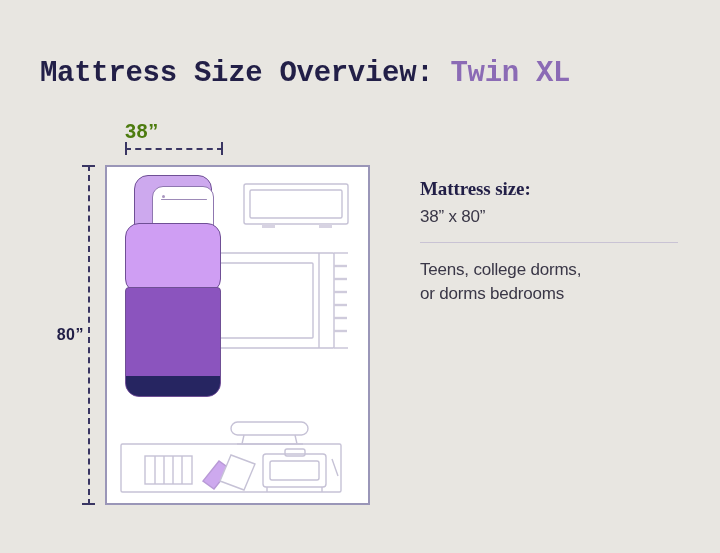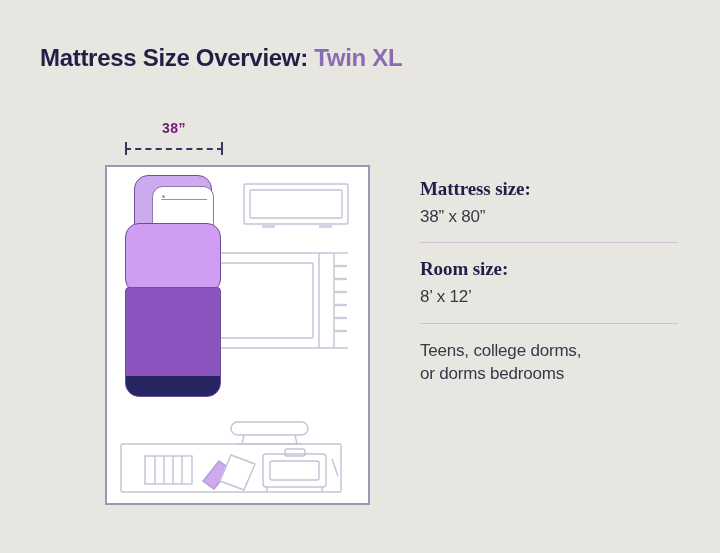--- a/index.html
+++ b/index.html
@@ -13,24 +13,24 @@
     background: #e8e6e1;
     font-family: "Liberation Sans", sans-serif;
     overflow: hidden;
     position: relative;
   }
 
   
   .title {
     position: absolute;
     left: 40px;
-    top: 28px;
-    font-family: Liberation Sans, sans-serif;
+    top: 38px;
+    font-family: Liberation Mono, monospace;
     font-weight: bold;
-    font-size: 24px;
+    font-size: 29px;
     letter-spacing: -0.3px;
     white-space: nowrap;
   }
   .title .t-main { color: #221f47; }
   .title .t-accent { color: #8b6bb5; }
 
   
   .diagram {
     position: absolute;
     left: 0;
@@ -45,24 +45,23 @@
     left: 125px;
     top: 10px;
     width: 98px;
     height: 40px;
   }
   .dim-top .dim-label {
     position: absolute;
     left: 0;
     top: 0;
     width: 100%;
-    text-align: center;
-    font-size: 14px;
+    font-size: 20px;
     font-weight: bold;
-    color: #701a75;
+    color: #4d7c0f;
     letter-spacing: 0.5px;
   }
   .dim-top .dim-line {
     position: absolute;
     left: 0;
     top: 28px;
     width: 100%;
     border-top: 2px dashed #3a3663;
   }
   .dim-top .cap {
@@ -255,20 +254,26 @@
 
 <div class="diagram">
 
   <div class="dim-top">
     <div class="dim-label">38”</div>
     <div class="dim-line"></div>
     <div class="cap left"></div>
     <div class="cap right"></div>
   </div>
 
+  <div class="dim-left">
+    <div class="dim-label">80”</div>
+    <div class="dim-line"></div>
+    <div class="cap top"></div>
+    <div class="cap bottom"></div>
+  </div>
 
   <div class="room">
 
     <svg class="room-svg" viewBox="0 0 261 336" preserveAspectRatio="none">
       <g fill="none" stroke="#c6c2d6" stroke-width="1.4">
 
         <g>
           <rect x="137" y="17" width="104" height="40" rx="2"></rect>
           <rect x="143" y="23" width="92" height="28" rx="1.5"></rect>
           <rect x="155" y="57" width="13" height="4" fill="#d7d3e2" stroke="none"></rect>
@@ -348,26 +353,20 @@
 <div class="specs">
 
   <div class="spec">
     <div class="spec-label">Mattress size:</div>
     <div class="spec-value">
       <span>38” x 80”</span>
     </div>
   </div>
 
 
-  <div class="spec">
-    <div class="spec-label">Room size:</div>
-    <div class="spec-value">
-      <span>8’ x 12’</span>
-    </div>
-  </div>
 
   <div class="spec">
     <div class="spec-value">
       <span>Teens, college dorms,</span>
       <span>or dorms bedrooms</span>
     </div>
   </div>
 
 </div>
 

